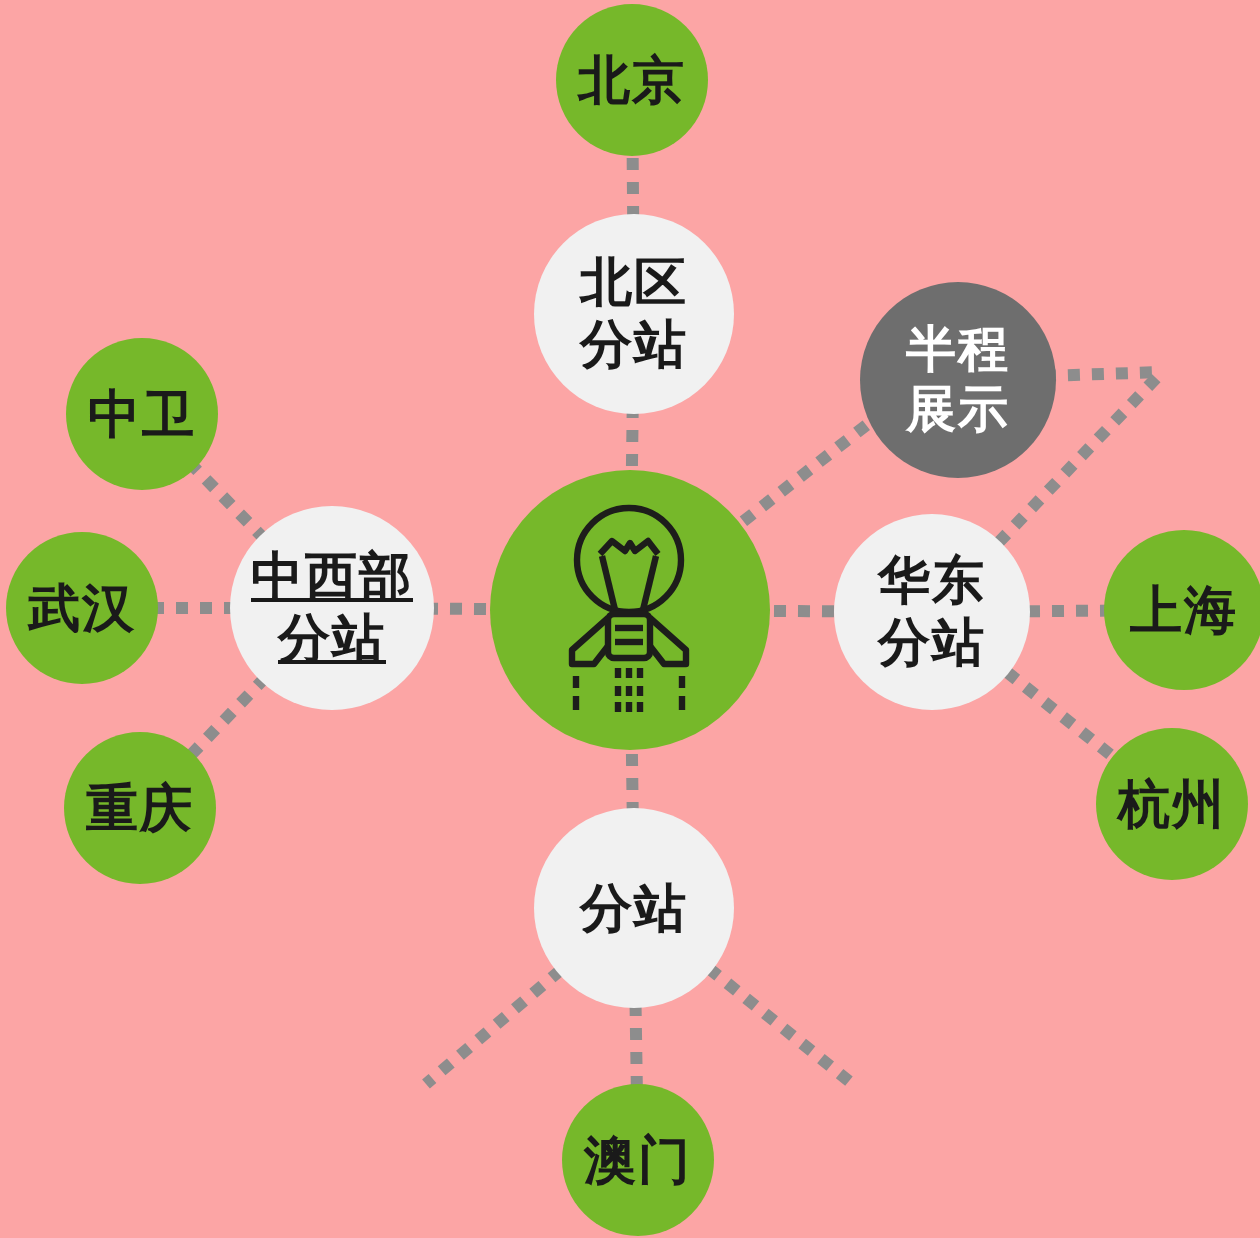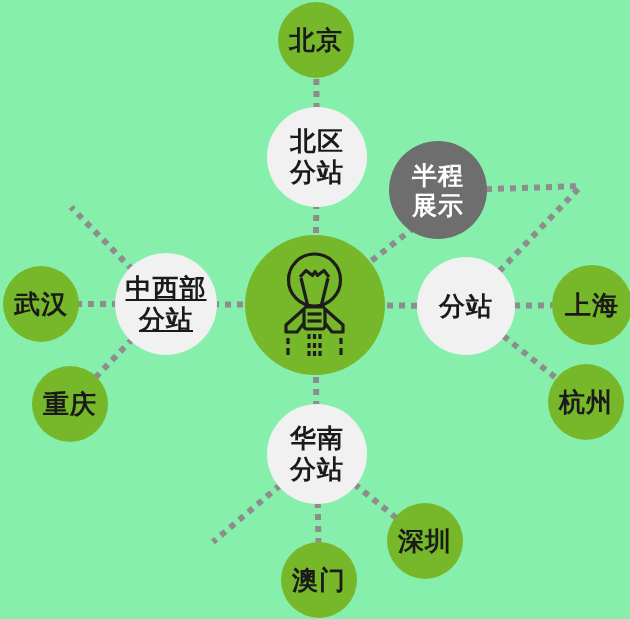--- a/index.html
+++ b/index.html
@@ -1,37 +1,37 @@
 <!DOCTYPE html>
 <html><head>
 <meta charset="utf-8">
 <style>
   html,body{margin:0;padding:0;background:#ffffff;}
   .canvas{
-    position:relative;width:630px;height:619px;background:#86efac;overflow:hidden;
+    position:relative;width:630px;height:619px;background:#fca5a5;overflow:hidden;
     font-family:"Liberation Sans","DejaVu Sans",sans-serif;
   }
   svg.edges{position:absolute;left:0;top:0;z-index:1;}
   svg.edges line{stroke:#8d8d8d;stroke-width:6;stroke-dasharray:6 6;}
   .node{
     position:absolute;z-index:2;border-radius:50%;
     display:flex;flex-direction:column;align-items:center;justify-content:center;
     text-align:center;font-weight:700;color:#1a1a1a;
     letter-spacing:1px;line-height:31px;font-size:26px;
   }
   .city{background:#76b82a;}
   .branch{background:#f1f1f1;}
   .highlight{background:#6e6e6e;color:#ffffff;font-size:25px;line-height:30px;}
   .hub{background:#76b82a;}
   .ln{display:block;}
   
   #n-hub{left:245px;top:235px;width:140px;height:140px;}
   #n-beijing{left:278px;top:2px;width:76px;height:76px;}
   #n-north{left:267px;top:107px;width:100px;height:100px;}
-  #n-half{left:389px;top:141px;width:98px;height:98px;}
+  #n-half{left:430px;top:141px;width:98px;height:98px;}
   #n-suzhou{left:536px;top:141px;width:90px;height:90px;}
   #n-east{left:417px;top:257px;width:98px;height:98px;}
   #n-shanghai{left:552px;top:265px;width:80px;height:80px;}
   #n-hangzhou{left:548px;top:364px;width:76px;height:76px;text-align:right;}
   #n-midwest{left:115px;top:253px;width:102px;height:102px;text-decoration:underline;}
   #n-zhongwei{left:33px;top:169px;width:76px;height:76px;}
   #n-wuhan{left:3px;top:266px;width:76px;height:76px;text-align:right;}
   #n-chongqing{left:32px;top:366px;width:76px;height:76px;}
   #n-south{left:267px;top:404px;width:100px;height:100px;}
   #n-guangzhou{left:175px;top:504px;width:76px;height:76px;}
@@ -99,52 +99,52 @@
     <span class="ln">分站</span>
   </div>
 
   <div class="node highlight" id="n-half">
     <span class="ln">半程</span>
     <span class="ln">展示</span>
   </div>
 
 
   <div class="node branch" id="n-east">
+    <span class="ln">华东</span>
     <span class="ln">分站</span>
   </div>
 
   <div class="node city" id="n-shanghai">
     <span class="ln">上海</span>
   </div>
 
   <div class="node city" id="n-hangzhou">
     <span class="ln">杭州</span>
   </div>
 
   <div class="node branch" id="n-midwest">
     <span class="ln">中西部</span>
     <span class="ln">分站</span>
   </div>
 
+  <div class="node city" id="n-zhongwei">
+    <span class="ln">中卫</span>
+  </div>
 
   <div class="node city" id="n-wuhan">
     <span class="ln">武汉</span>
   </div>
 
   <div class="node city" id="n-chongqing">
     <span class="ln">重庆</span>
   </div>
 
   <div class="node branch" id="n-south">
-    <span class="ln">华南</span>
     <span class="ln">分站</span>
   </div>
 
 
   <div class="node city" id="n-macau">
     <span class="ln">澳门</span>
   </div>
 
-  <div class="node city" id="n-shenzhen">
-    <span class="ln">深圳</span>
-  </div>
 
 </div>
 
 </body></html>

